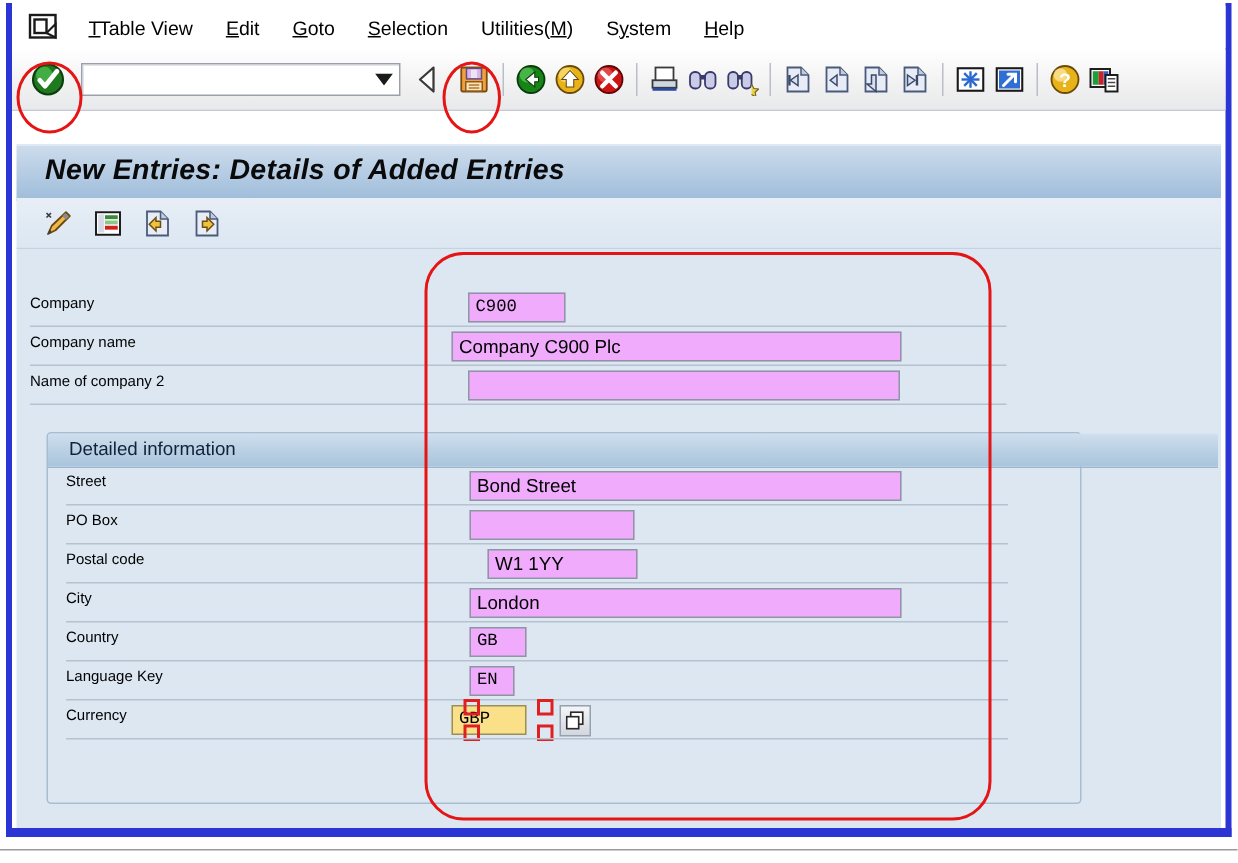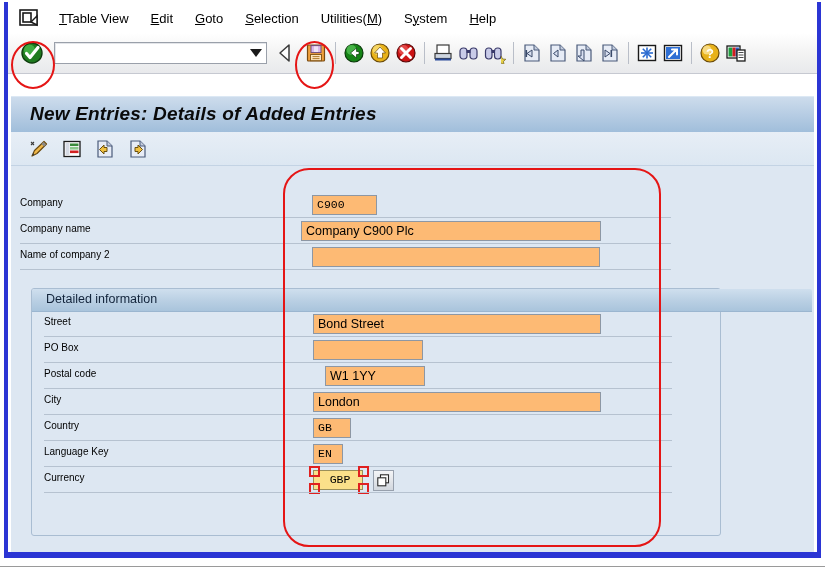--- a/index.html
+++ b/index.html
@@ -44,21 +44,21 @@
               display:flex;align-items:center;padding-left:17px;box-sizing:border-box;}
   .appicon{width:22px;height:22px;margin-right:11px;position:relative;}
 
   
   .formbody{position:absolute;left:11px;top:166px;width:803px;height:386px;
             background:#dde7f2;}
   .formrow{position:absolute;left:0;width:803px;height:26px;}
   .rowline{position:absolute;left:9px;width:651px;height:1px;background:#b6c2d0;bottom:0;}
   .flabel{position:absolute;font-size:10px;color:#000;top:5px;white-space:nowrap;}
 
-  .finput{position:absolute;background:#fdba74;border:1px solid #8d97a4;
+  .finput{position:absolute;background:#f0abfc;border:1px solid #8d97a4;
           box-sizing:border-box;height:20px;top:3px;
           font-size:12.5px;color:#000;padding-left:4px;line-height:18px;
           font-family:"Liberation Sans",sans-serif;white-space:nowrap;overflow:hidden;}
   .finput.mono{font-family:"Liberation Mono","DejaVu Sans Mono",monospace;font-size:11.5px;}
 
   
   .groupbox{position:absolute;left:20px;top:122px;width:690px;height:248px;
             border:1px solid #a9bdd2;border-radius:3px;background:#dde7f2;box-sizing:border-box;}
   .groupheader{position:absolute;left:0;top:0;width:780px;height:22px;
                background:linear-gradient(#cfdfee,#b9cfe3 55%,#a9c4dc);
@@ -365,21 +365,21 @@
       </div>
 
       <div class="formrow" style="top:152px;width:780px;">
         <span class="flabel" style="left:12px;">Language Key</span>
         <div class="finput mono" style="left:281px;width:30px;">EN</div>
         <div class="rowline" style="left:12px;width:628px;"></div>
       </div>
 
       <div class="formrow" style="top:178px;width:780px;">
         <span class="flabel" style="left:12px;">Currency</span>
-        <div class="finput mono focusfield" style="left:281px;width:50px;text-align:center;">GBP</div>
+        <div class="finput mono focusfield" style="left:269px;width:50px;">GBP</div>
         <div class="focusbrackets" style="left:277px;top:-1px;width:60px;height:28px;">
           <i class="fb-tl"></i>
             <i class="fb-tr"></i>
             <i class="fb-bl"></i>
             <i class="fb-br"></i>
         </div>
         <div class="f4btn" style="left:341px;top:3px;">
           <svg width="13" height="13" viewBox="0 0 13 13">
             <rect x="3.5" y="0.8" width="8" height="8" fill="#ffffff" stroke="#2a2a2a" stroke-width="1.1"></rect>
             <rect x="0.8" y="3.8" width="8" height="8" fill="#ffffff" stroke="#2a2a2a" stroke-width="1.1"></rect>

